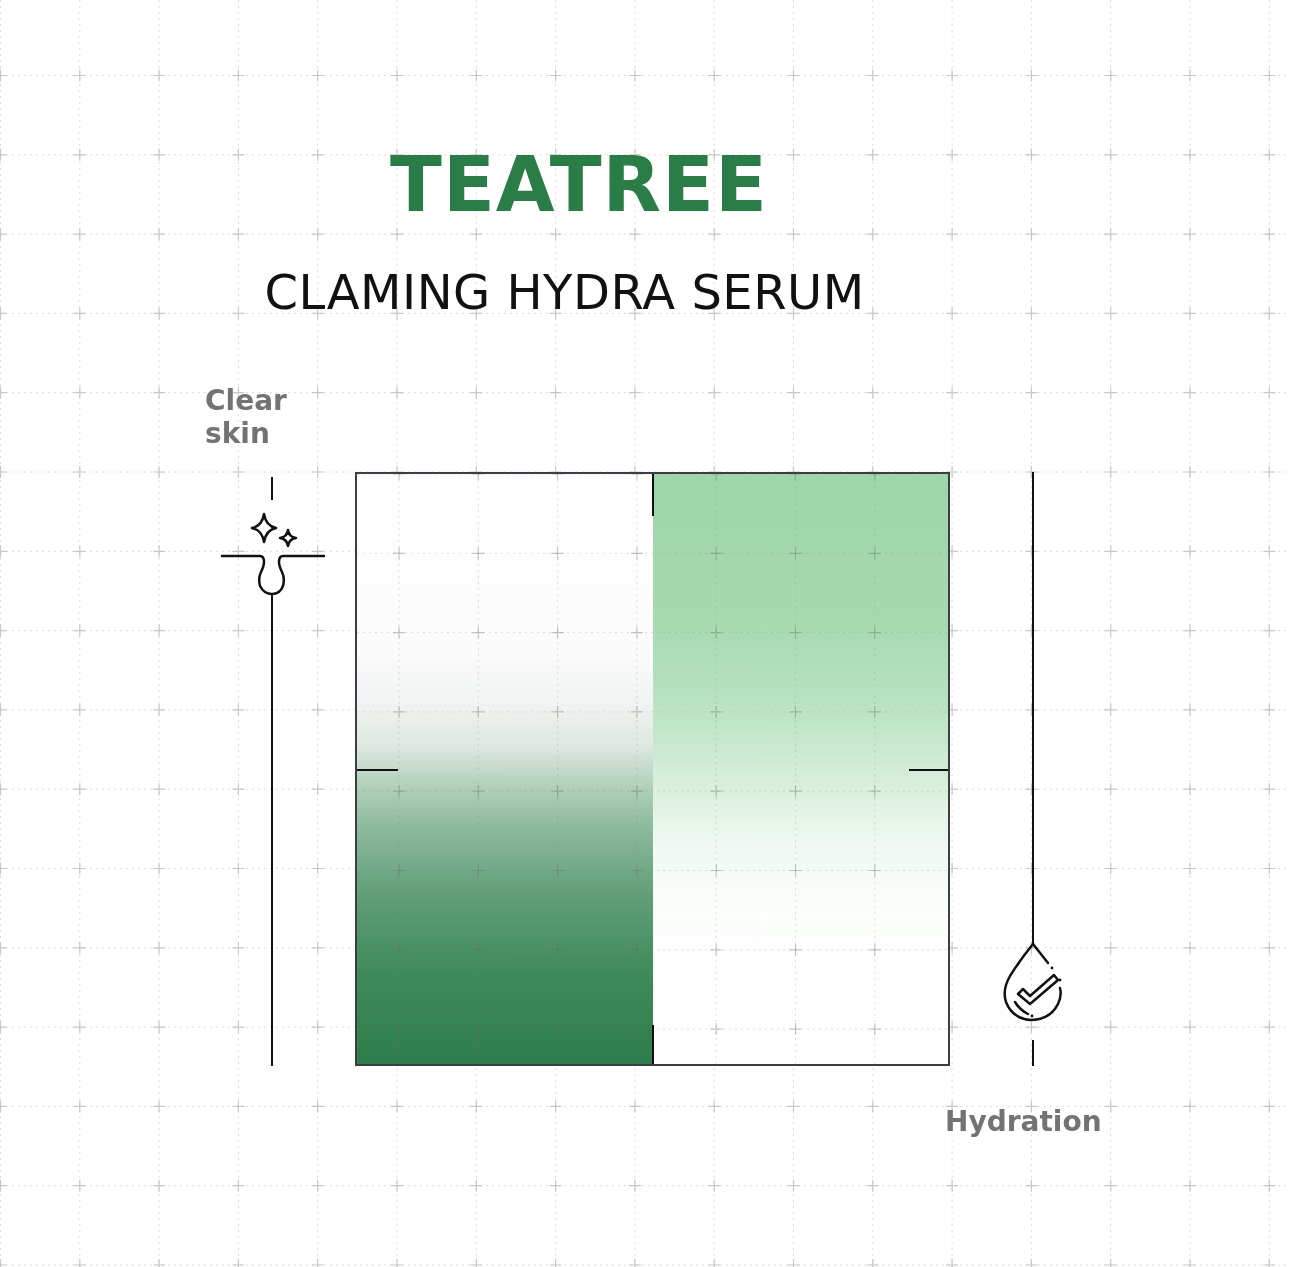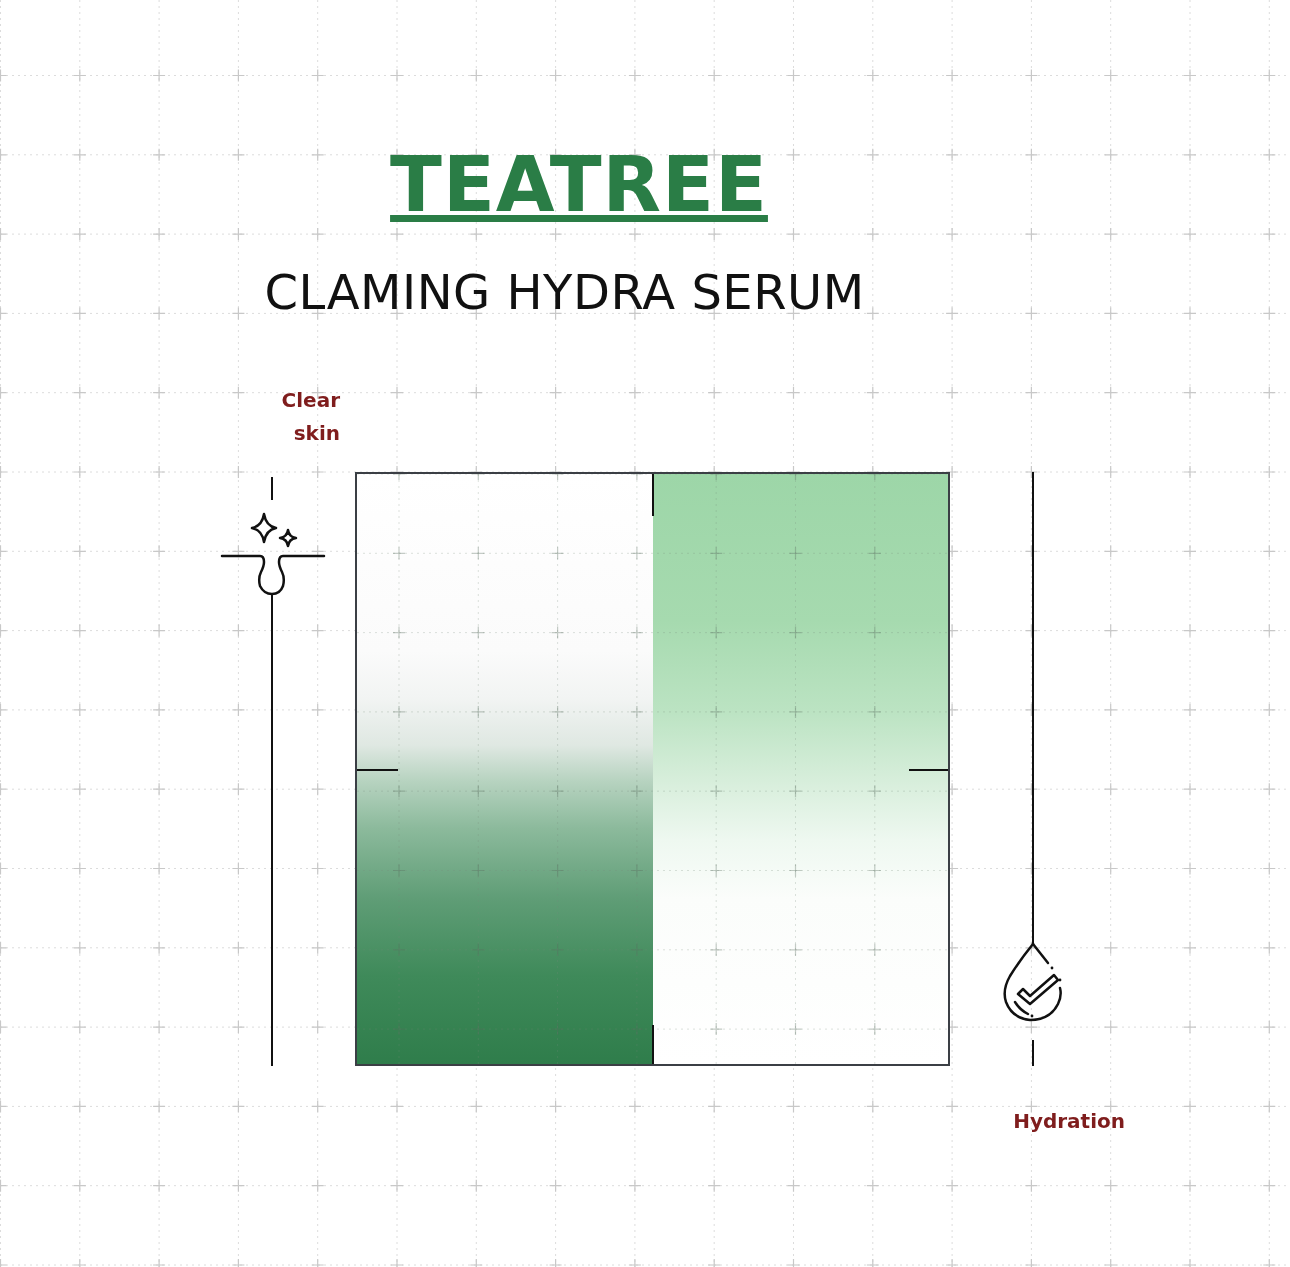--- a/index.html
+++ b/index.html
@@ -9,32 +9,32 @@
     font-family: "DejaVu Sans", sans-serif;
   }
   .grid {
     position: absolute; inset: 0; pointer-events: none;
   }
   .grid svg { position: absolute; left: 0; top: 0; }
   .title {
     position: absolute; left: 0; width: 1158px; top: 140px;
     text-align: center; color: #2a7d46;
     font-family: "DejaVu Sans", sans-serif; font-weight: bold;
-    font-size: 76px; letter-spacing: 1px; line-height: 90px; text-decoration: underline;
+    font-size: 76px; letter-spacing: 1px; line-height: 90px;
   }
   .subtitle {
     position: absolute; left: 0; width: 1129px; top: 262px;
     text-align: center; color: #111111;
     font-family: "DejaVu Sans", sans-serif; font-weight: normal;
     font-size: 48px; letter-spacing: 0.5px; line-height: 60px;
   }
   .axis-label {
-    position: absolute; color: #7f1d1d; font-weight: bold;
-    font-family: "DejaVu Sans", sans-serif; font-size: 20px;
-    text-align: right; line-height: 33px;
+    position: absolute; color: #737373; font-weight: bold;
+    font-family: "DejaVu Sans", sans-serif; font-size: 28px;
+    text-align: left; line-height: 33px;
   }
   .label-clear { left: 205px; width: 135px; top: 384px; }
   .label-hydration { left: 945px; width: 180px; top: 1086px; margin-top: 19px; }
 
   .chart {
     position: absolute; left: 355px; top: 472px; width: 595px; height: 594px;
     box-sizing: border-box; border: 2px solid #3b3f45; overflow: hidden;
   }
   .panel { position: absolute; top: 0; bottom: 0; }
   .panel-left {

